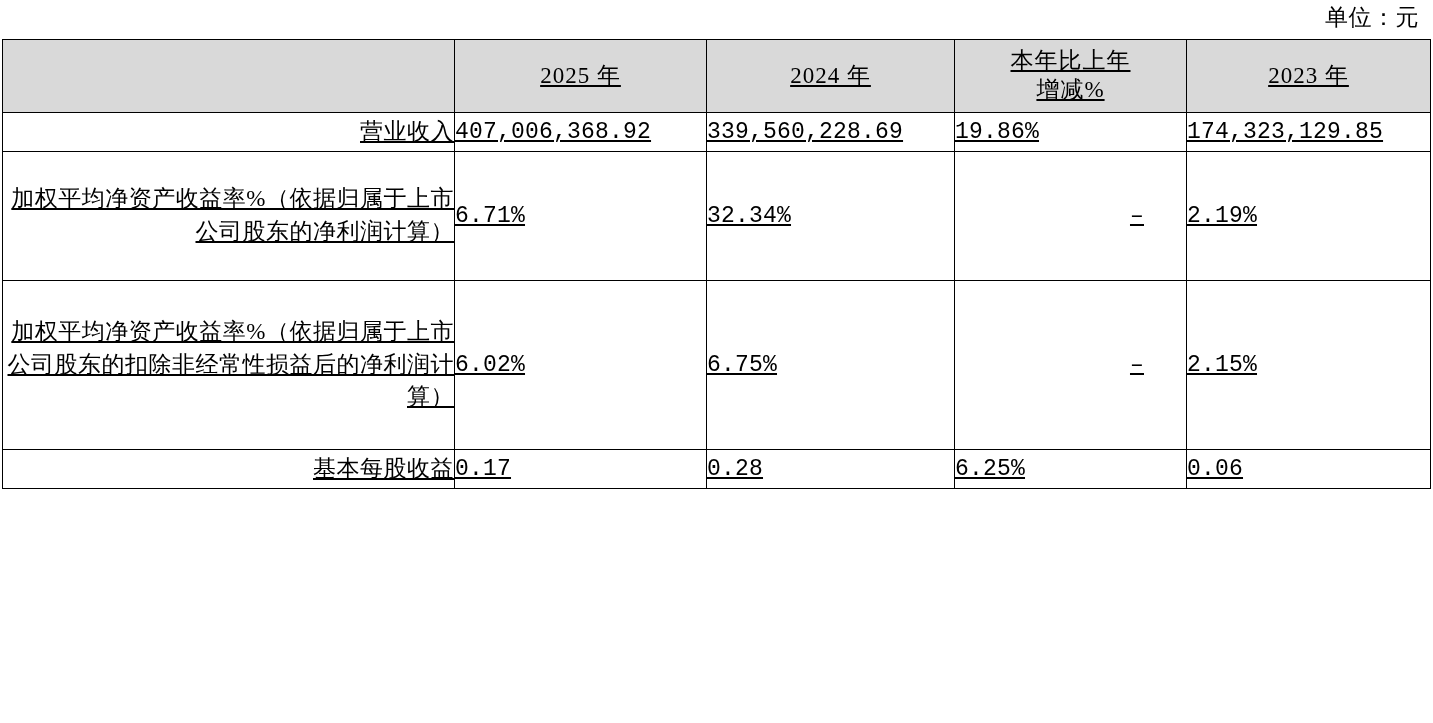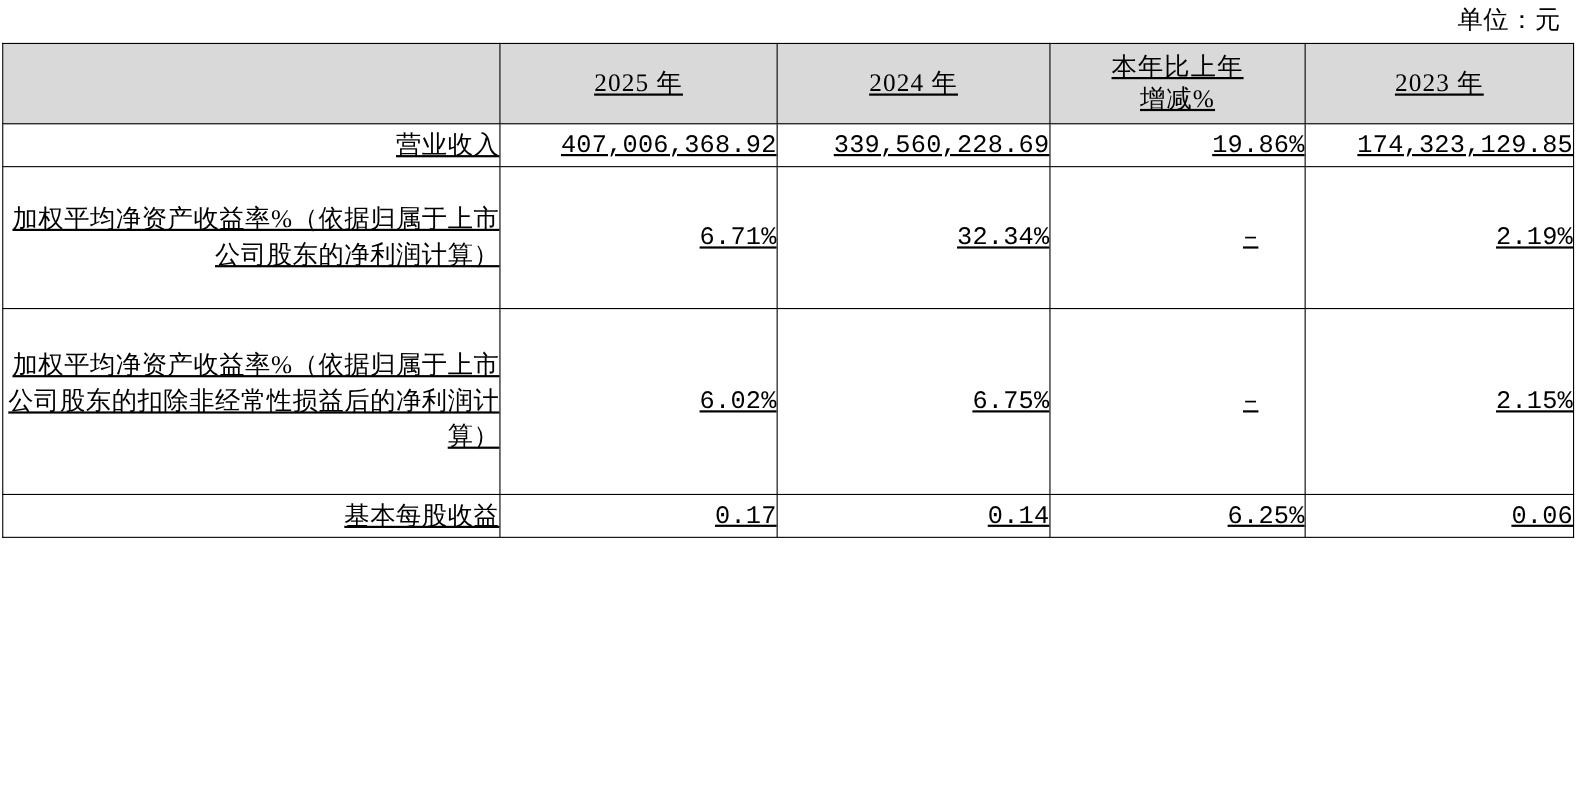--- a/index.html
+++ b/index.html
@@ -58,21 +58,21 @@
   thead td.blank {
     background: #d9d9d9;
   }
   .label {
     text-align: right;
     padding: 5px 6px 5px 8px;
     line-height: 1.42;
     letter-spacing: 0.5px;
   }
   .num {
-    text-align: right;
+    text-align: left;
     padding: 5px 10px 5px 6px;
     font-family: "Liberation Mono", monospace;
     font-size: 22px;
     letter-spacing: 0.2px;
   }
   .num.dash {
     text-align: right;
     padding-right: 42px;
   }
   tr.r-rev td { height: 38px; }
@@ -128,19 +128,19 @@
       <tr class="r-roed">
         <td class="label">加权平均净资产收益率%（依据归属于上市公司股东的扣除非经常性损益后的净利润计算）</td>
         <td class="num">6.02%</td>
         <td class="num">6.75%</td>
         <td class="num dash">–</td>
         <td class="num">2.15%</td>
       </tr>
       <tr class="r-eps">
         <td class="label">基本每股收益</td>
         <td class="num">0.17</td>
-        <td class="num">0.14</td>
+        <td class="num">0.28</td>
         <td class="num">6.25%</td>
         <td class="num">0.06</td>
       </tr>
     </tbody>
   </table>
 </div>
 
 </body></html>

